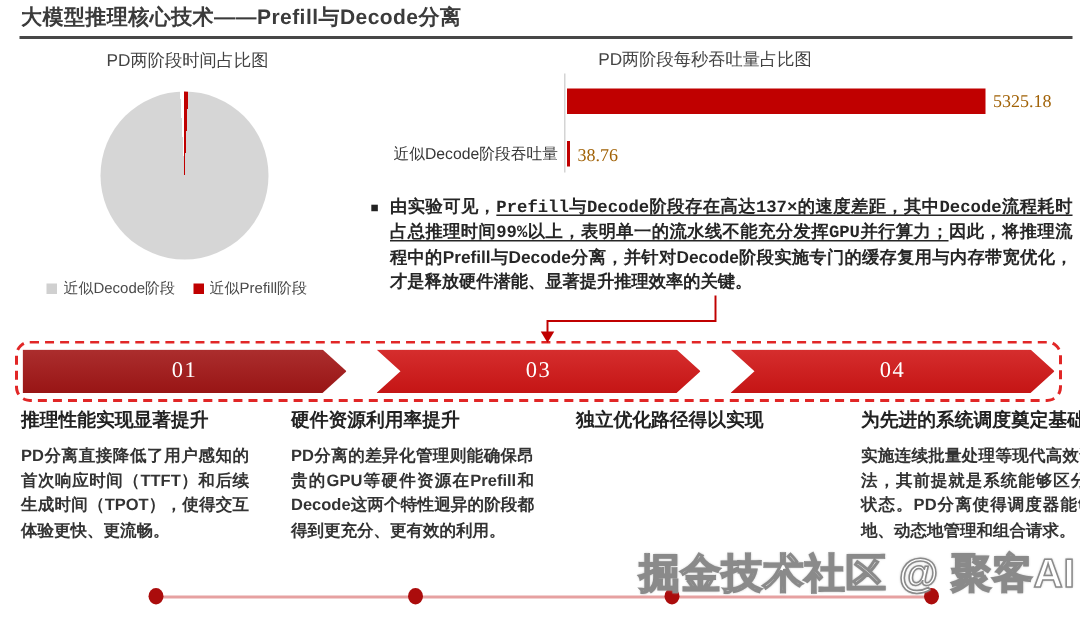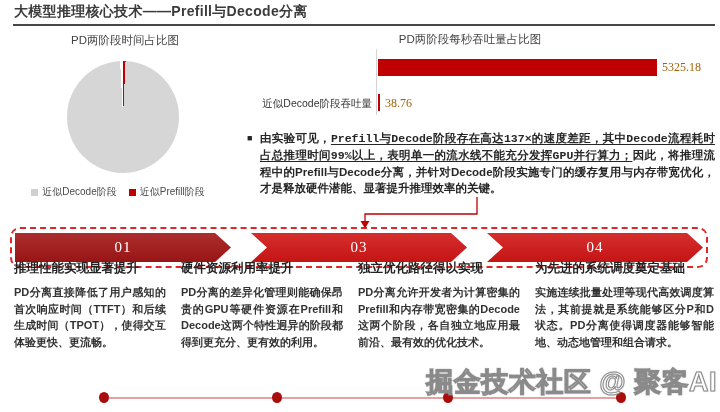--- a/index.html
+++ b/index.html
@@ -54,21 +54,21 @@
     flex:1;height:29px;line-height:29px;text-align:center;color:#fff;
     font-family:"Liberation Serif","DejaVu Serif",serif;font-size:15px;letter-spacing:1px;
     clip-path:polygon(16px 50%,0 0,calc(100% - 16px) 0,100% 50%,calc(100% - 16px) 100%,0 100%);
     background-image:linear-gradient(180deg,rgba(255,255,255,.10),rgba(0,0,0,.06));
   }
   .chev-first{clip-path:polygon(0 0,calc(100% - 16px) 0,100% 50%,calc(100% - 16px) 100%,0 100%);}
   .chev-dark{background-color:#a21616;}
   .chev-bright{background-color:#d11616;}
 
   
-  .cols{position:absolute;left:14px;top:260px;width:700px;display:grid;grid-template-columns:152px 162px 162px 179px;column-gap:15px;}
+  .cols{position:absolute;left:14px;top:272px;width:700px;display:grid;grid-template-columns:152px 162px 162px 179px;column-gap:28px;}
   .col h3{margin:0 0 7px 0;font-size:12.5px;font-weight:bold;color:#222;white-space:nowrap;}
   .col p{margin:0;font-size:11px;line-height:16.5px;color:#333;text-align:justify;font-weight:bold;}
 
   
   .tl-line{position:absolute;left:104px;top:397px;width:518px;height:2px;background:#e6a1a1;z-index:1;}
   .tl-dot{position:absolute;top:392px;width:10px;height:11px;border-radius:50%;background:#ab0c0c;z-index:1;}
   .tl-dot-1{left:99px;}.tl-dot-2{left:272px;}.tl-dot-3{left:443px;}.tl-dot-4{left:616px;}
 
   
   .watermark{
@@ -127,21 +127,20 @@
     <div class="col">
       <h3>推理性能实现显著提升</h3>
       <p>PD分离直接降低了用户感知的首次响应时间（TTFT）和后续生成时间（TPOT），使得交互体验更快、更流畅。</p>
     </div>
     <div class="col">
       <h3>硬件资源利用率提升</h3>
       <p>PD分离的差异化管理则能确保昂贵的GPU等硬件资源在Prefill和Decode这两个特性迥异的阶段都得到更充分、更有效的利用。</p>
     </div>
     <div class="col">
       <h3>独立优化路径得以实现</h3>
-      <p>PD分离允许开发者为计算密集的Prefill和内存带宽密集的Decode这两个阶段，各自独立地应用最前沿、最有效的优化技术。</p>
     </div>
     <div class="col">
       <h3>为先进的系统调度奠定基础</h3>
       <p>实施连续批量处理等现代高效调度算法，其前提就是系统能够区分P和D状态。PD分离使得调度器能够智能地、动态地管理和组合请求。</p>
     </div>
   </div>
 
   <div class="tl-line"></div>
   <div class="tl-dot tl-dot-1"></div>
   <div class="tl-dot tl-dot-2"></div>

